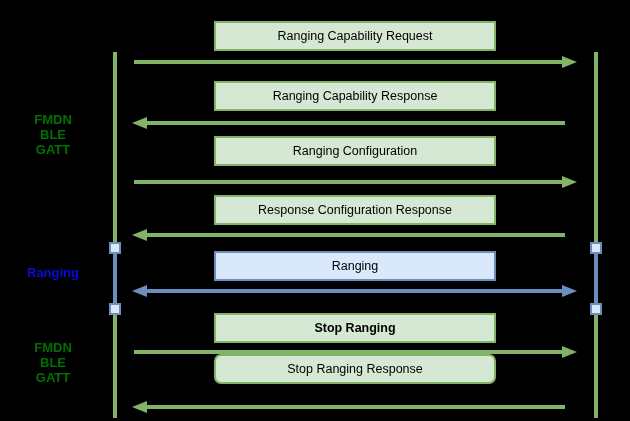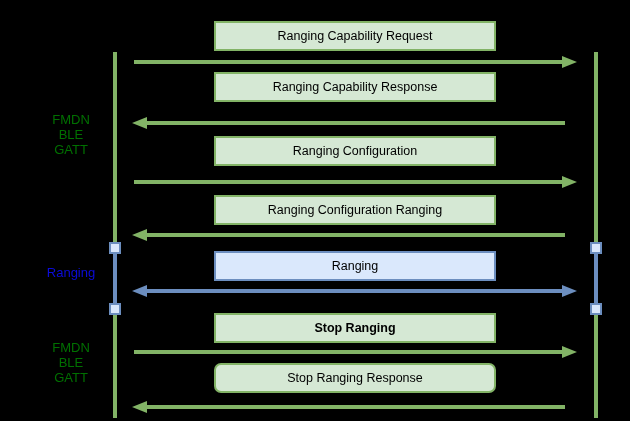--- a/index.html
+++ b/index.html
@@ -20,22 +20,22 @@
     font-size:12.5px;color:var(--msg-text);white-space:nowrap;
   }
   .box-green{background:var(--green-fill);border-color:var(--green-stroke);text-align:right;}
   .box-blue{background:var(--blue-fill);border-color:var(--blue-stroke);}
   .arrow-line{position:absolute;height:3.5px;}
   .arrow-head{
     position:absolute;width:0;height:0;
     border-top:6px solid transparent;border-bottom:6px solid transparent;
   }
   .sec-label{
-    position:absolute;left:24px;width:94px;text-align:center;
-    font-weight:normal;font-size:13px;line-height:15px;
+    position:absolute;left:6px;width:94px;text-align:center;
+    font-weight:bold;font-size:13px;line-height:15px;
   }
   .sec-green{color:var(--label-green);}
   .sec-blue{color:var(--label-blue);}
 </style>
 </head>
 <body>
 
 <div id="stage">
     <div class="lifeline" style="left: 113px; top: 52px; height: 366px;"></div>
     <div class="lifeline" style="left: 594px; top: 52px; height: 366px;"></div>
@@ -50,57 +50,57 @@
       <div class="activation-square" style="left: 589.75px; top: 303px;"></div>
     </div>
     <div>
       <div class="msg-box box-green" style="top: 21px;">
         <span>Ranging Capability Request</span>
       </div>
       <div class="arrow-line" style="left: 134px; width: 429px; top: 60px; background: rgb(130, 179, 102);"></div>
       <div class="arrow-head" style="left: 562px; top: 56px; border-left: 15px solid rgb(130, 179, 102);"></div>
     </div>
     <div>
-      <div class="msg-box box-green" style="top: 72px;">
+      <div class="msg-box box-green" style="top: 81px;">
         <span>Ranging Capability Response</span>
       </div>
       <div class="arrow-line" style="left: 146px; width: 419px; top: 121px; background: rgb(130, 179, 102);"></div>
       <div class="arrow-head" style="left: 132px; top: 117px; border-right: 15px solid rgb(130, 179, 102);"></div>
     </div>
     <div>
       <div class="msg-box box-green" style="top: 136px;">
         <span>Ranging Configuration</span>
       </div>
       <div class="arrow-line" style="left: 134px; width: 429px; top: 180px; background: rgb(130, 179, 102);"></div>
       <div class="arrow-head" style="left: 562px; top: 176px; border-left: 15px solid rgb(130, 179, 102);"></div>
     </div>
     <div>
       <div class="msg-box box-green" style="top: 195px;">
-        <span>Ranging Configuration Ranging</span>
+        <span>Response Configuration Response</span>
       </div>
       <div class="arrow-line" style="left: 146px; width: 419px; top: 233px; background: rgb(130, 179, 102);"></div>
       <div class="arrow-head" style="left: 132px; top: 229px; border-right: 15px solid rgb(130, 179, 102);"></div>
     </div>
     <div>
       <div class="msg-box box-blue" style="top: 251px;">
         <span>Ranging</span>
       </div>
       <div class="arrow-line" style="left: 146px; width: 417px; top: 289px; background: rgb(108, 142, 191);"></div>
       <div class="arrow-head" style="left: 562px; top: 285px; border-left: 15px solid rgb(108, 142, 191);"></div>
       <div class="arrow-head" style="left: 132px; top: 285px; border-right: 15px solid rgb(108, 142, 191);"></div>
     </div>
     <div>
       <div class="msg-box box-green" style="top: 313px; font-weight: bold;">
         <span>Stop Ranging</span>
       </div>
       <div class="arrow-line" style="left: 134px; width: 429px; top: 350px; background: rgb(130, 179, 102);"></div>
       <div class="arrow-head" style="left: 562px; top: 346px; border-left: 15px solid rgb(130, 179, 102);"></div>
     </div>
     <div>
-      <div class="msg-box box-green" style="top: 363px; border-radius: 7px;">
+      <div class="msg-box box-green" style="top: 354px; border-radius: 7px;">
         <span>Stop Ranging Response</span>
       </div>
       <div class="arrow-line" style="left: 146px; width: 419px; top: 405px; background: rgb(130, 179, 102);"></div>
       <div class="arrow-head" style="left: 132px; top: 401px; border-right: 15px solid rgb(130, 179, 102);"></div>
     </div>
     <div class="sec-label sec-green" style="top: 112px;">
       <div>FMDN</div>
       <div>BLE</div>
       <div>GATT</div>
     </div>

